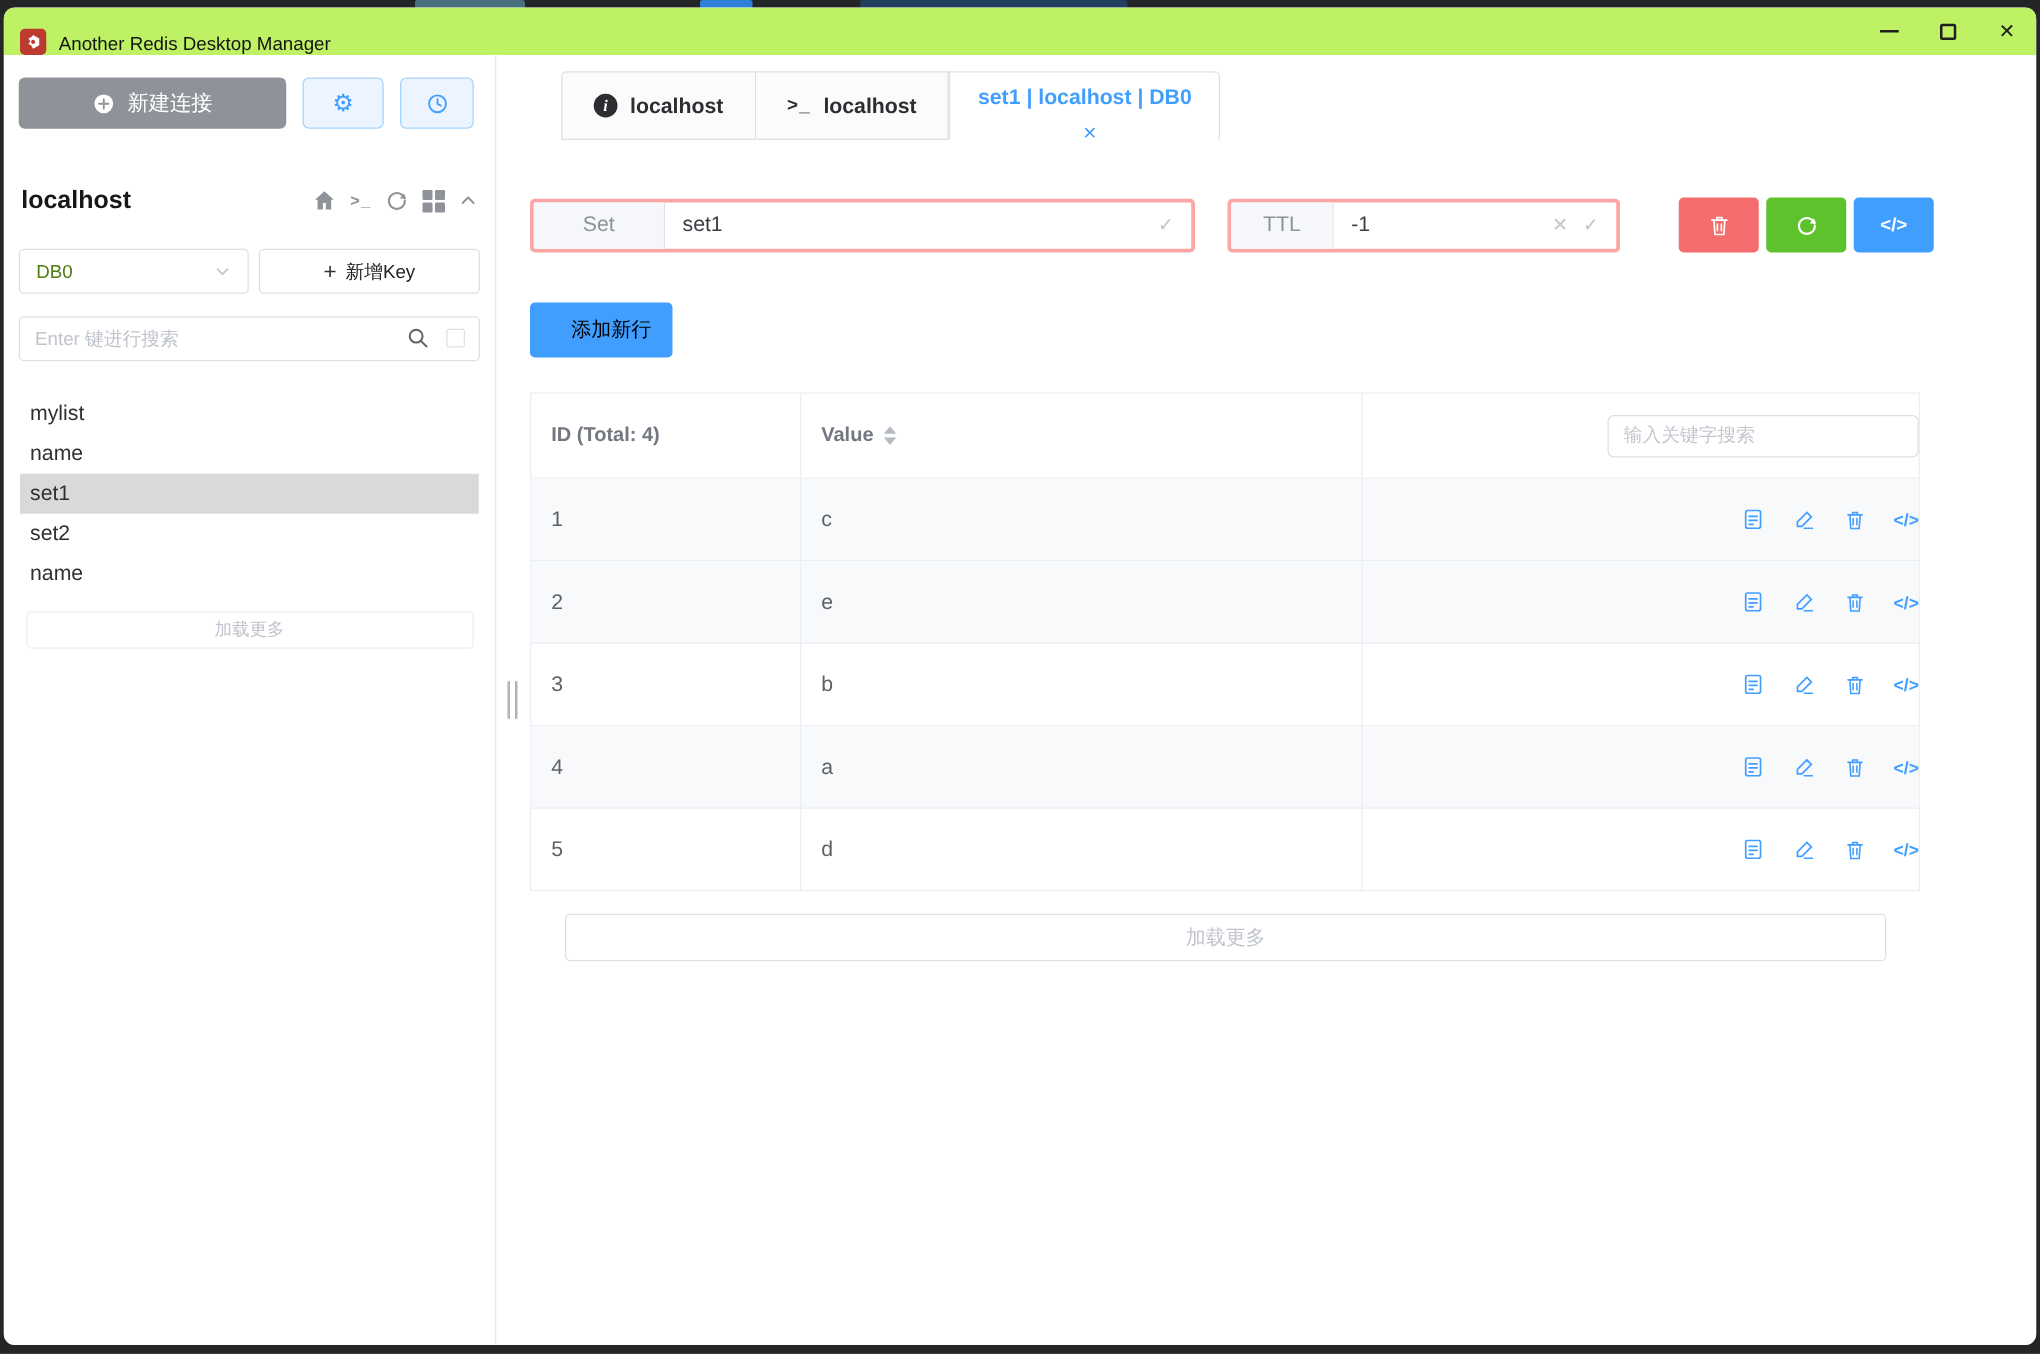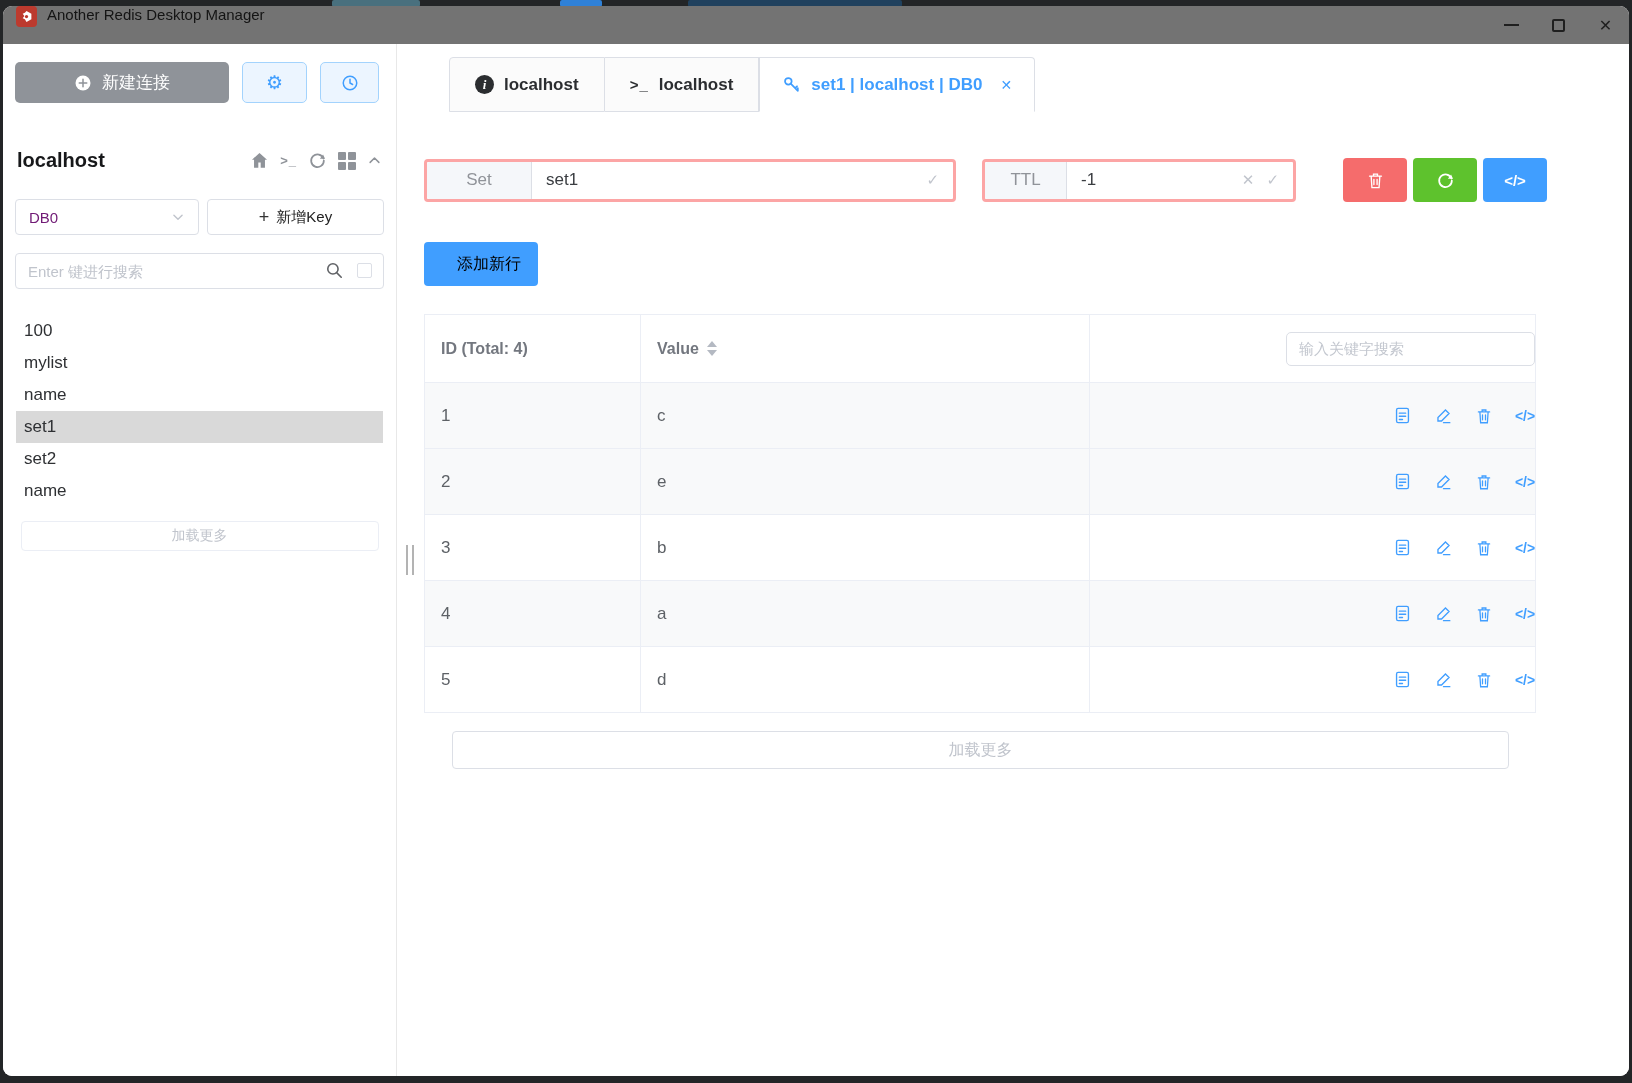--- a/index.html
+++ b/index.html
@@ -10,21 +10,21 @@
   
   .bg-frag { position:absolute; top:0; height:7px; border-radius:2px; }
   .frag1 { left:332px; width:88px; background:#49707e; }
   .frag2 { left:560px; width:42px; background:#2f81d8; }
   .frag3 { left:688px; width:214px; background:#20415e; }
 
   .window { position:absolute; left:3px; top:6px; right:3px; bottom:7px; background:#fff;
             border-radius:9px; overflow:hidden; display:flex; flex-direction:column; }
 
   
-  .titlebar { height:38px; flex:0 0 auto; background:#737373; display:flex; align-items:flex-start; padding-left:13px; }
+  .titlebar { height:38px; flex:0 0 auto; background:#bef264; display:flex; align-items:flex-end; padding-left:13px; }
   .app-icon { width:21px; height:21px; border-radius:4px; background:#bc3a2e; margin-right:10px;
               display:flex; align-items:center; justify-content:center; }
   .title-text { font-size:15px; color:#141414; }
   .win-controls { margin-left:auto; display:flex; height:100%; }
   .wc { width:47px; height:100%; display:flex; align-items:center; justify-content:center; color:#1f1f1f; font-size:16px; cursor:pointer; }
   .wc-min-glyph { display:block; width:15px; height:2px; background:#1f1f1f; }
   .wc-max-glyph { display:block; width:13px; height:13px; border:2px solid #1f1f1f; border-radius:2px; }
 
   
   .app-body { flex:1; display:flex; min-height:0; position:relative; background:#fff; }
@@ -42,21 +42,21 @@
 
   .conn-header { margin-top:46px; display:flex; align-items:center; padding:0 2px; }
   .conn-name { font-size:20px; font-weight:bold; color:#17181a; }
   .conn-icons { margin-left:auto; display:flex; align-items:center; gap:11px; color:#8f9399; }
   .term-glyph { font-size:13px; font-weight:bold; color:#8f9399; letter-spacing:1px; }
   .grid-icon { display:grid; grid-template-columns:8px 8px; grid-template-rows:8px 8px; gap:2px; }
   .grid-icon i { background:#8f9399; border-radius:1px; }
 
   .db-row { margin-top:27px; display:flex; gap:8px; }
   .select { width:184px; height:36px; border:1px solid #dcdfe6; border-radius:4px; background:#fff;
-            display:flex; align-items:center; padding:0 13px; font-size:15px; color:#701a75; cursor:pointer; }
+            display:flex; align-items:center; padding:0 13px; font-size:15px; color:#4d7c0f; cursor:pointer; }
   .select .chev { margin-left:auto; }
   .btn-addkey { flex:1; height:36px; background:#fff; border:1px solid #dcdfe6; border-radius:4px;
                 font-size:15px; color:#222; display:flex; align-items:center; justify-content:center; gap:7px;
                 cursor:pointer; font-family:inherit; }
   .btn-addkey .plus { font-size:18px; font-weight:300; color:#333; }
 
   .search-wrap { margin-top:18px; position:relative; }
   .search-wrap input { width:100%; height:36px; border:1px solid #dcdfe6; border-radius:4px;
                        padding:0 66px 0 12px; font-size:15px; color:#606266; outline:none; font-family:inherit; }
   .search-wrap input::placeholder { color:#c0c4cc; }
@@ -74,21 +74,21 @@
   .resizer { position:absolute; left:403px; top:501px; display:flex; gap:4px; cursor:col-resize; }
   .resizer i { width:2px; height:30px; background:#b3b3b3; }
 
   
   .main { flex:1; min-width:0; padding:13px 0 0 27px; }
   .tabbar { display:flex; margin-left:25px; }
   .tab { height:55px; display:flex; align-items:center; gap:10px; padding:0 25px; font-size:17px; font-weight:600;
          color:#2b2d30; background:#fbfbfb; border:1px solid #dcdfe6; border-left:none; cursor:pointer; }
   .tab:first-child { border-left:1px solid #dcdfe6; border-top-left-radius:4px; }
   .tab.active { background:#fff; color:#409eff; border-bottom-color:#fff; border-left:1px solid #dcdfe6;
-                border-top-right-radius:4px; padding:0 22px; }
+                border-top-right-radius:4px; padding:0 22px;flex-direction:column; }
   .info-icon { width:19px; height:19px; border-radius:50%; background:#2b2d30; color:#fff;
                font:italic bold 13px "Liberation Serif", serif; display:flex; align-items:center; justify-content:center; }
   .tab-term-glyph { font-size:15px; font-weight:bold; color:#2b2d30; letter-spacing:1px; }
   .tab-close { color:#409eff; font-size:14px; margin-left:8px; font-weight:400; cursor:pointer; }
 
   .editor-row { margin-top:46px; display:flex; align-items:center; padding-right:82px; }
   .igroup { display:flex; height:43px; border:3px solid #fca5a5; border-radius:4px; background:#fff; }
   .igroup .addon { background:#f5f7fa; color:#909399; border-right:1px solid #dcdfe6; border-radius:3px 0 0 3px;
                    display:flex; align-items:center; justify-content:center; font-size:17px; }
   .g-keyname { width:532px; }
@@ -223,21 +223,20 @@
         <div class="search-wrap">
           <input placeholder="Enter 键进行搜索" style="">
           <svg class="sb-search-icon" width="19" height="19" viewBox="0 0 24 24" fill="none" stroke="#606266" stroke-width="2">
               <circle cx="10" cy="10" r="6.5"></circle>
               <path d="M15 15l5.5 5.5" stroke-linecap="round"></path>
             </svg>
           <span class="sb-checkbox"></span>
         </div>
 
         <ul class="key-list">
-          <li>100</li>
           <li>mylist</li>
           <li>name</li>
           <li class="selected">set1</li>
           <li>set2</li>
           <li>name</li>
         </ul>
 
         <button class="sb-loadmore">加载更多</button>
       </aside>
 

